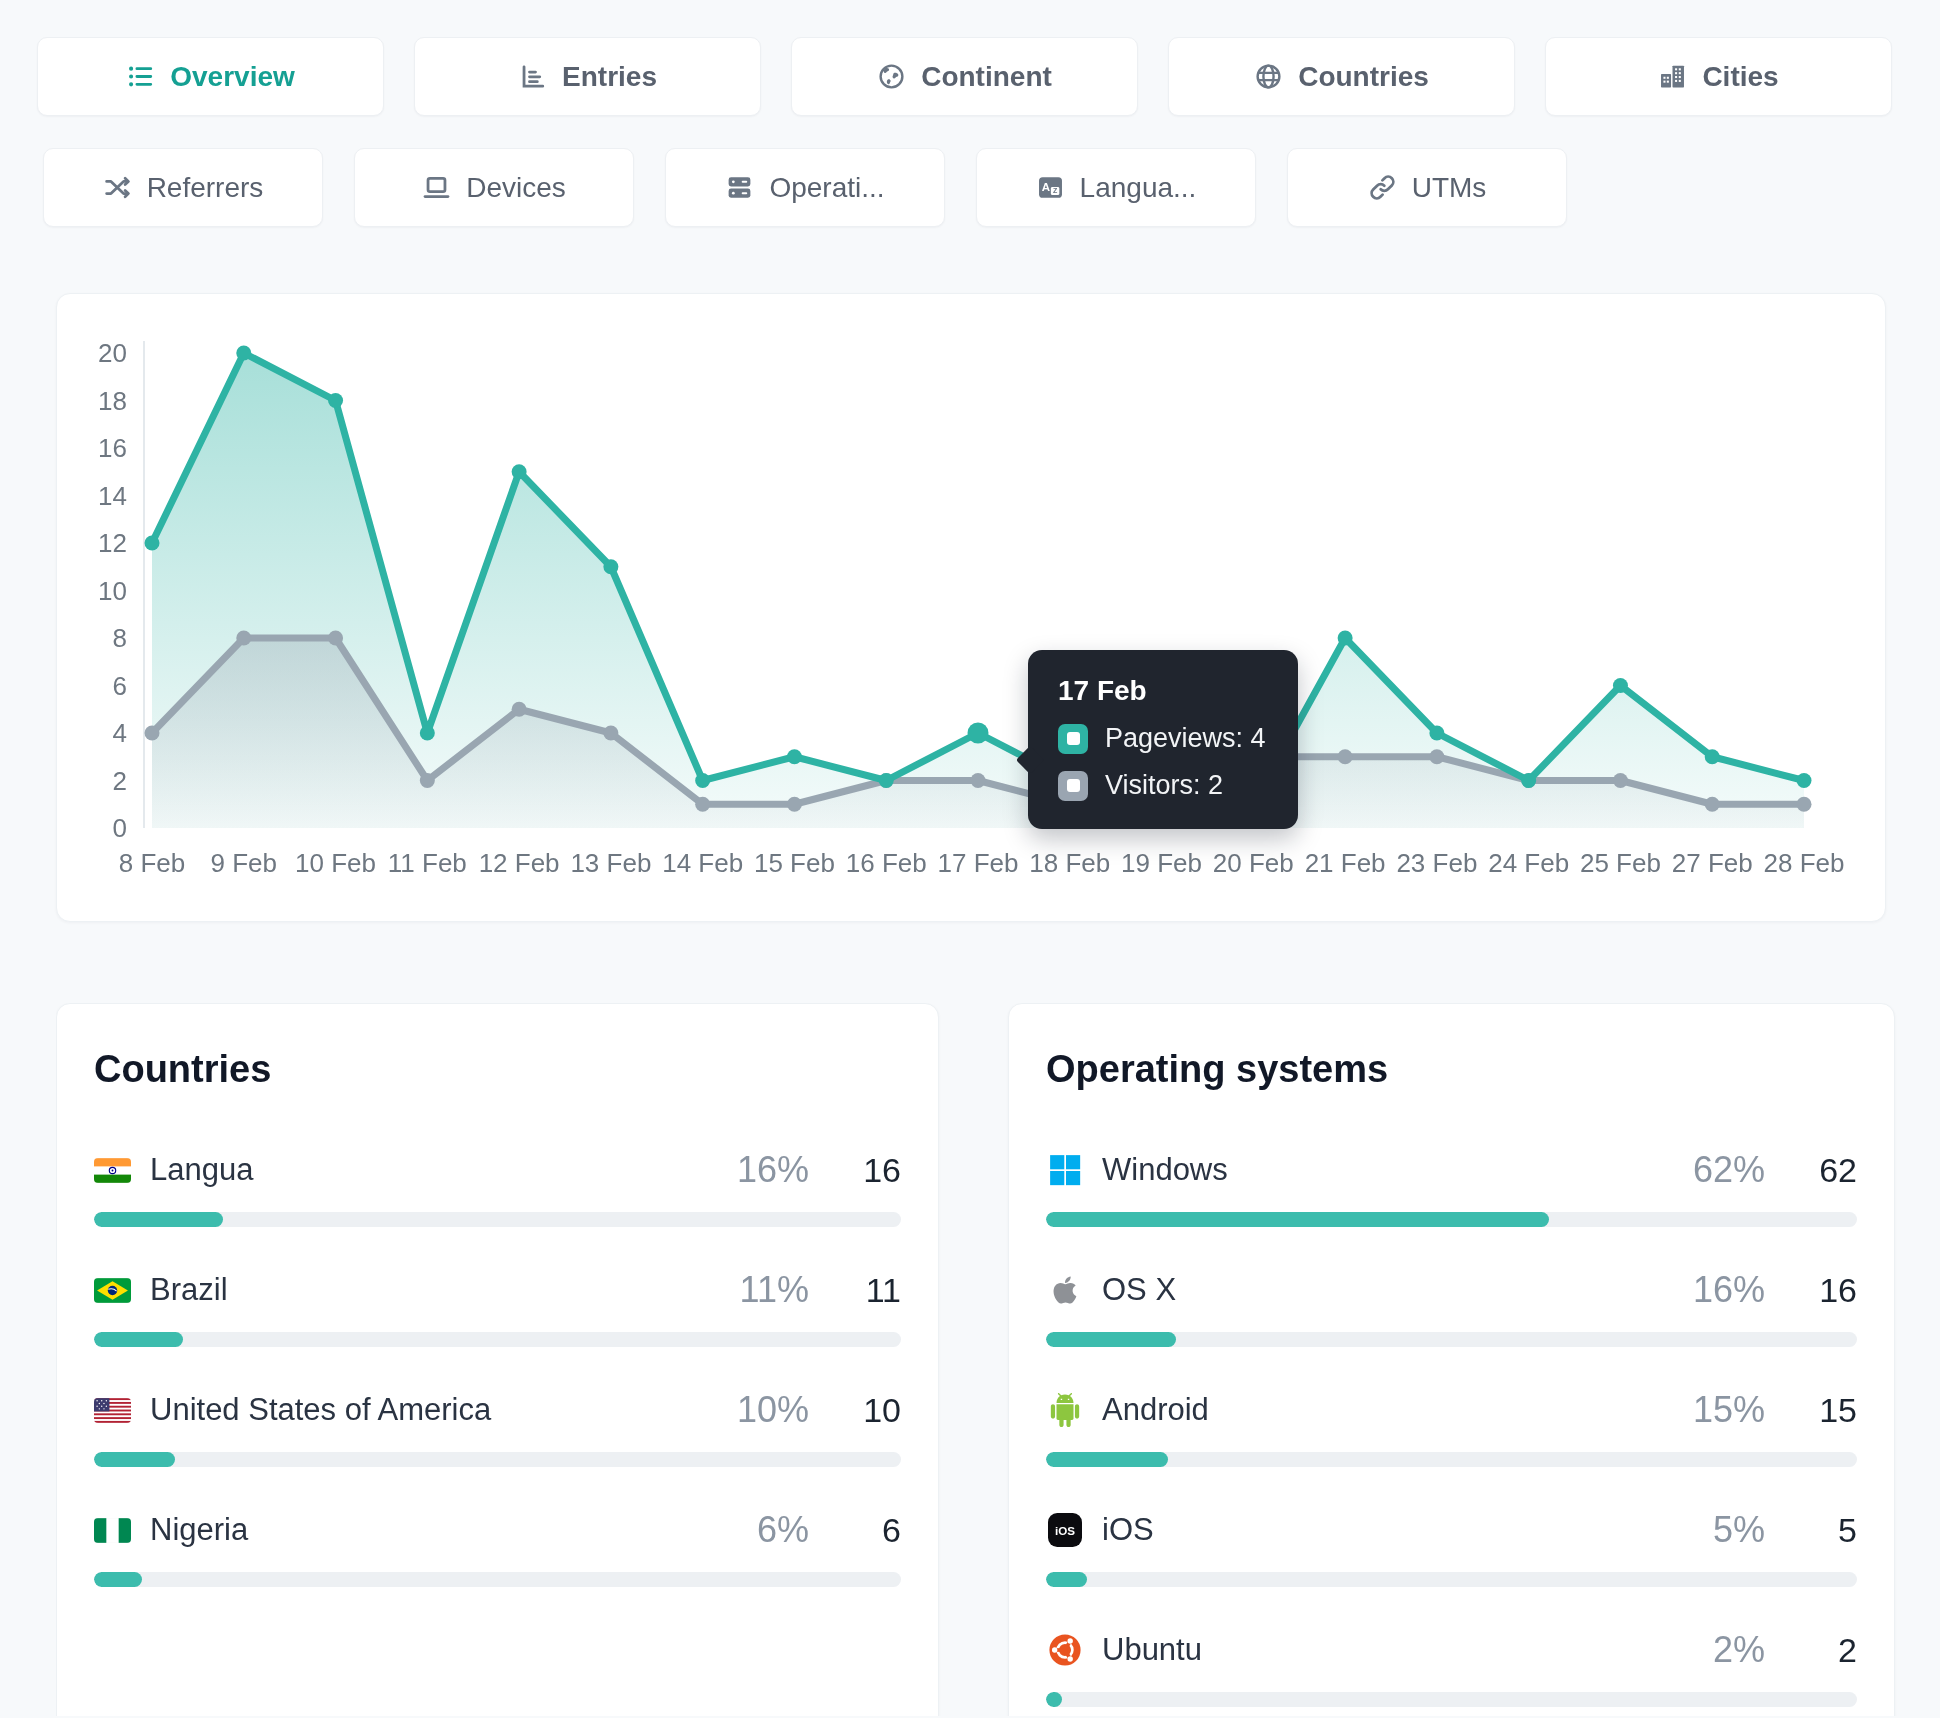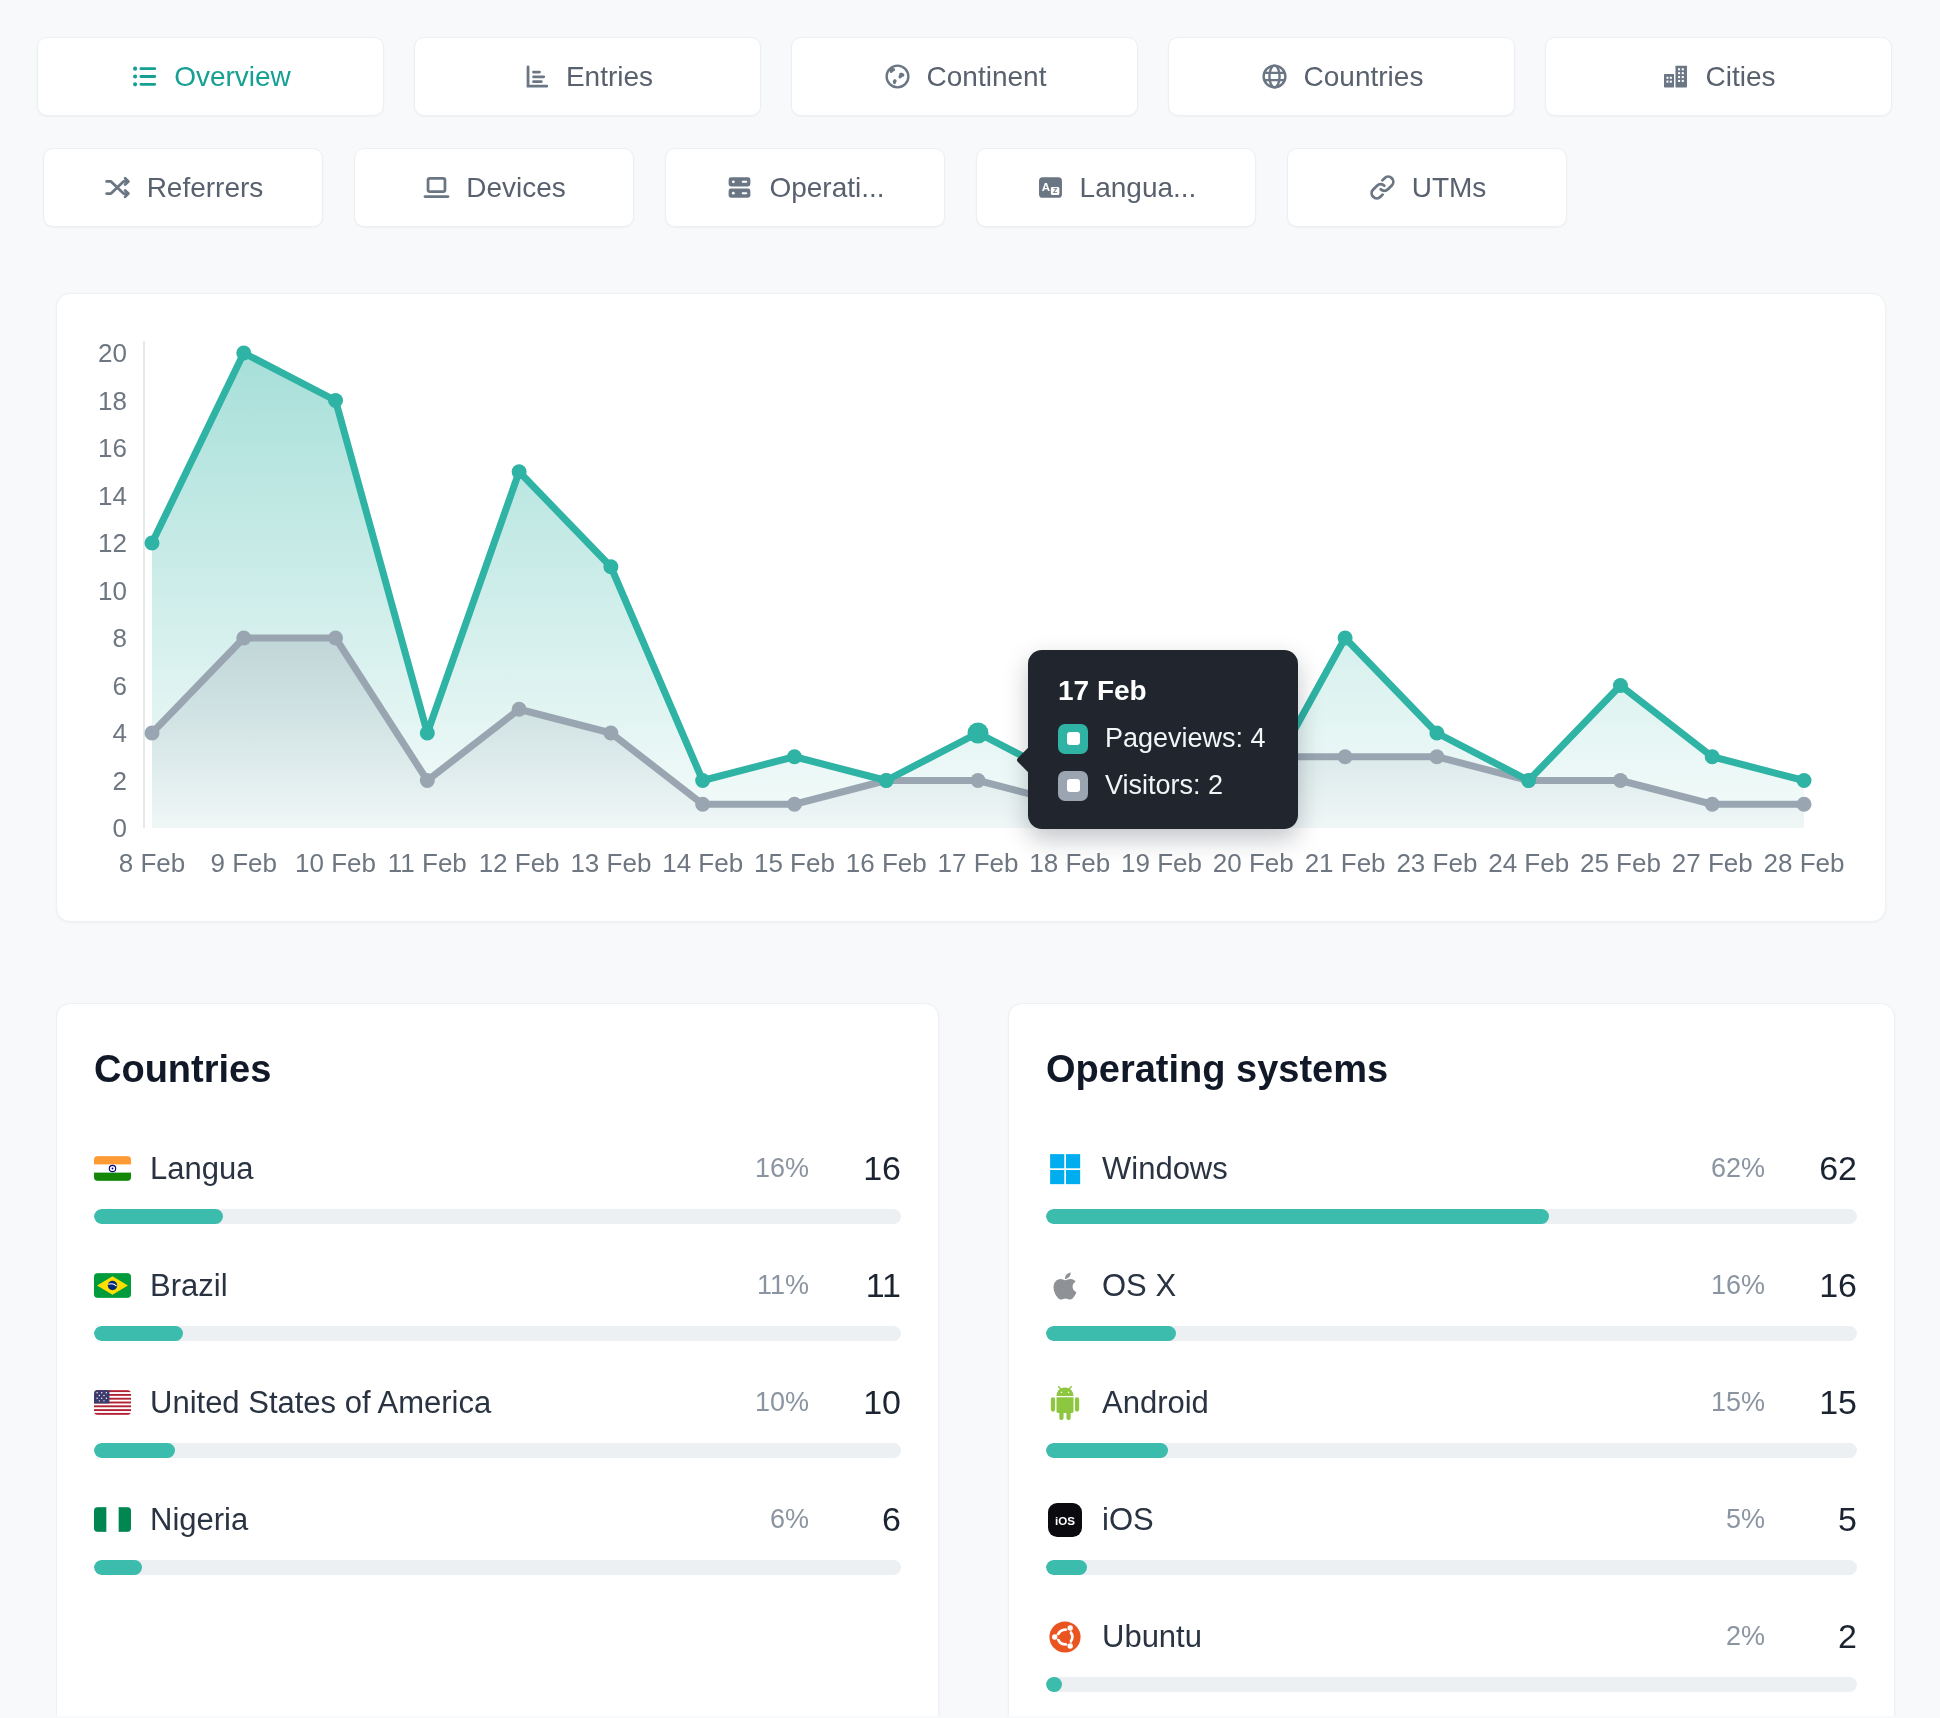--- a/index.html
+++ b/index.html
@@ -13,21 +13,21 @@
   .tabrow { display:flex; }
   .tabrow-1 { margin:37px 0 0 37px; gap:30px; }
   .tabrow-2 { margin:32px 0 0 43px; gap:31px; }
   .tab {
     background:#fff; border:1px solid #edf0f3; border-radius:10px;
     box-shadow:0 1px 2px rgba(16,24,40,.04);
     display:flex; align-items:center; justify-content:center; gap:15px;
     height:79px; cursor:pointer;
     font-size:28px; color:#59616e; white-space:nowrap; overflow:hidden;
   }
-  .tabrow-1 .tab { width:347px; }
+  .tabrow-1 .tab { width:347px;font-weight:bold; }
   .tabrow-2 .tab { width:280px; }
   .tab.active { color:#15a093; }
   .tab-icon { display:flex; width:29px; height:29px; flex:0 0 29px; }
   .tab-icon svg { width:29px; height:29px; }
   
   .card {
     background:#fff; border:1px solid #edf1f4; border-radius:14px;
     box-shadow:0 1px 3px rgba(16,24,40,.04);
   }
   .chart-card {
@@ -55,21 +55,21 @@
   .cards-row { display:flex; gap:69px; margin:81px 0 0 56px; height:713px; overflow:hidden; }
   .list-card { width:883px; height:770px; padding:44px 37px 0 37px; }
   .list-card.wide { width:887px; }
   .card-title { font-size:38px; font-weight:700; color:#111827; margin-bottom:58px; }
   .stat-row { margin-bottom:42px; cursor:pointer; }
   .stat-top { display:flex; align-items:center; }
   .stat-icon { width:37px; display:flex; align-items:center; justify-content:center; flex:0 0 37px; }
   .stat-icon.flag { height:25px; border-radius:4px; overflow:hidden; box-shadow:inset 0 0 0 1px rgba(0,0,0,.08); }
   .stat-icon svg { display:block; }
   .stat-label { font-size:31px; color:#2a3342; margin-left:19px; }
-  .stat-pct { margin-left:auto; font-size:27px; color:#8b95a2; min-width:90px; text-align:right; }
+  .stat-pct { margin-left:auto; font-size:36px; color:#8b95a2; min-width:90px; text-align:right; }
   .stat-count { font-size:34px; color:#1b2430; min-width:58px; margin-left:34px; text-align:right; }
   .stat-bar { margin-top:21px; height:15px; border-radius:8px; background:#edf0f3; overflow:hidden; }
   .stat-fill { height:100%; border-radius:8px; background:#3cbcad; }
 </style>
 </head>
 <body>
 
 <nav class="tabrow tabrow-1" id="tabrow1">
     <button class="tab active">
       <span class="tab-icon">

